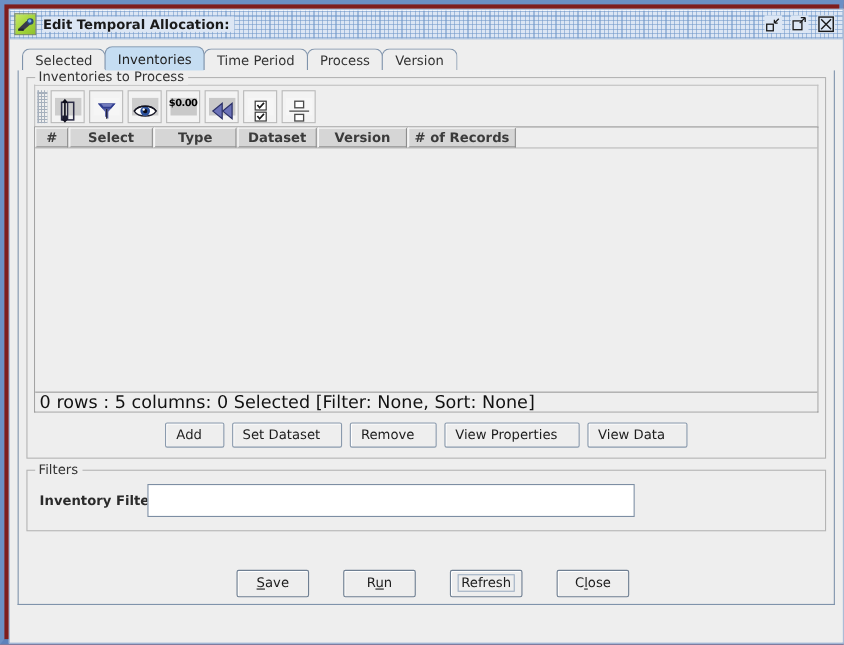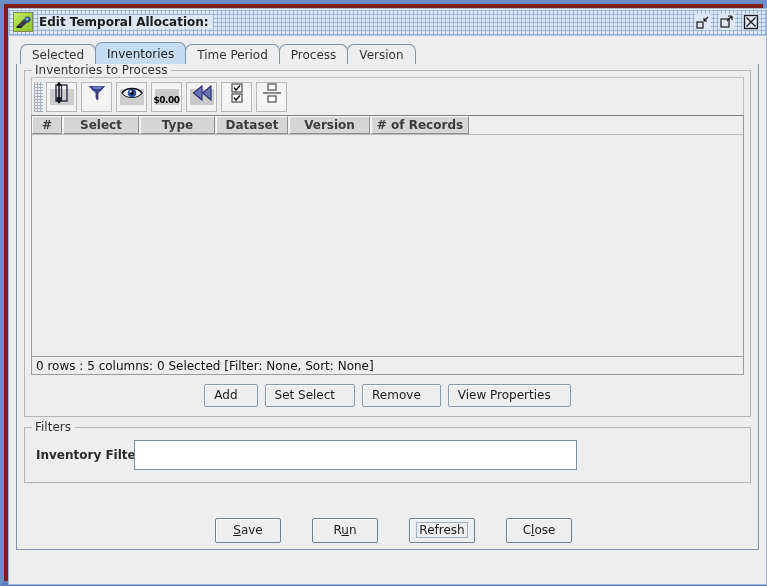--- a/index.html
+++ b/index.html
@@ -203,21 +203,21 @@
     justify-content: center;
     position: relative;
   }
   .tb-btn .glyph {
     width: 24px; height: 24px;
     display: block;
   }
   .glyph-bg {
     width: 24px; height: 16px;
     display: flex;
-    align-items: flex-end;
+    align-items: flex-start;
     justify-content: center;
   }
   .money-glyph {
     font-family: "DejaVu Sans", sans-serif;
     font-size: 9px;
     font-weight: bold;
     color: #000000;
     letter-spacing: -0.5px;
   }
 
@@ -253,21 +253,21 @@
     height: 222px;
     background: #eeeeee;
     border-top: 1px solid #b9b9b9;
     box-sizing: border-box;
   }
   .table-status {
     height: 18px;
     line-height: 18px;
     background: #eeeeee;
     border-top: 1px solid #9b9b9b;
-    font-size: 12px;
+    font-size: 16px;
     color: #111111;
     padding-left: 4px;
     box-sizing: border-box;
     white-space: nowrap;
   }
 
   
   .btn-row {
     display: flex;
     justify-content: center;
@@ -481,23 +481,24 @@
               <div class="th" style="width:72px;">Dataset</div>
               <div class="th" style="width:81px;">Version</div>
               <div class="th" style="width:98px;"># of Records</div>
             </div>
             <div class="tbody"></div>
             <div class="table-status">0 rows : 5 columns: 0 Selected [Filter: None, Sort: None]</div>
           </div>
 
           <div class="btn-row">
             <div class="btn">Add</div>
-            <div class="btn">Set Select</div>
+            <div class="btn">Set Dataset</div>
             <div class="btn">Remove</div>
             <div class="btn">View Properties</div>
+            <div class="btn">View Data</div>
           </div>
         </div>
 
         <div class="group filters-group">
           <div class="group-title">Filters</div>
           <div class="filter-row">
             <span class="filter-label">Inventory Filter:</span>
             <input class="filter-input" type="text" value="" style="">
           </div>
         </div>

